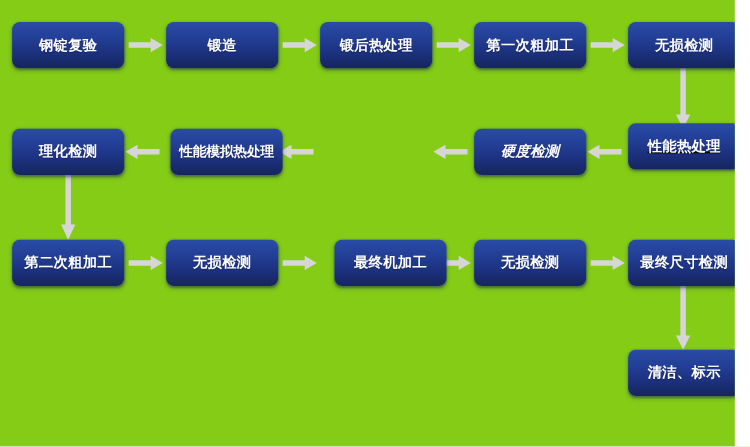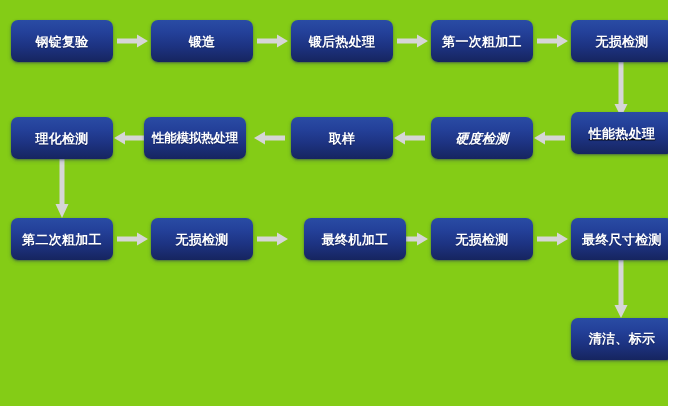--- a/index.html
+++ b/index.html
@@ -152,24 +152,21 @@
   <div class="node" style="left:571px; top:20px;">
     <span class="node-label">无损检测</span>
   </div>
 
   <div class="node" style="left:571px; top:112px;text-decoration:underline;">
     <span class="node-label">性能热处理</span>
   </div>
   <div class="node" style="left:431px; top:117px;font-style:italic;">
     <span class="node-label">硬度检测</span>
   </div>
-  <div class="node" style="left:291px; top:117px;">
-    <span class="node-label">取样</span>
-  </div>
-  <div class="node" style="left:144px; top:117px;">
+  <div class="node" style="left:155px; top:117px;">
     <span class="node-label tight">性能模拟热处理</span>
   </div>
   <div class="node" style="left:11px; top:117px;">
     <span class="node-label">理化检测</span>
   </div>
 
   <div class="node" style="left:11px; top:218px;">
     <span class="node-label">第二次粗加工</span>
   </div>
   <div class="node" style="left:151px; top:218px;">

